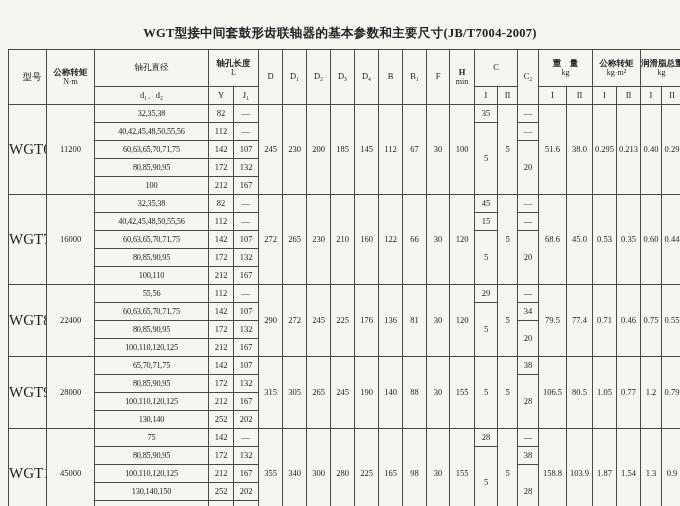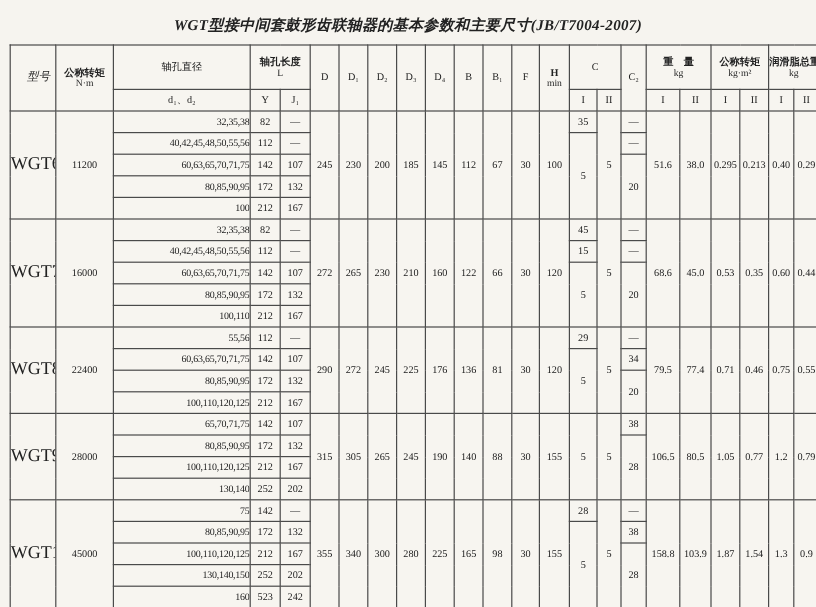--- a/index.html
+++ b/index.html
@@ -4,39 +4,39 @@
 <style>
   html,body { margin:0; padding:0; }
   body {
     width:680px; height:506px; overflow:hidden;
     background:#f6f4ef; color:#222;
     font-family:"Liberation Serif","DejaVu Serif",serif;
   }
   .page { padding:5px 8px 0 8px; }
   .title {
     text-align:center; font-weight:bold; font-size:12.5px;
-    letter-spacing:0.3px; margin:8px 0 7px 0; white-space:nowrap;font-style:italic;
+    letter-spacing:0.3px; margin:20px 0 7px 0; white-space:nowrap;
   }
   table.spec {
     border-collapse:collapse; table-layout:fixed; width:664px;
     border:1.5px solid #3a3a3a; background:#f7f5f0;
   }
   .spec th, .spec td {
     border:1px solid #4a4a4a; text-align:center; vertical-align:middle;
     padding:0; font-size:8.5px; font-weight:normal; line-height:1.15;
     overflow:hidden; white-space:nowrap;
   }
   thead tr.h1 { height:37px; }
   thead tr.h2 { height:18px; }
   tbody tr { height:18px; }
   .stack2 .l1 { display:block;font-weight:bold; }
   .stack2 .l2 { display:block; font-size:8px; }
-  th.model-h span { display:inline-block; width:1.05em; word-break:break-all; line-height:1.5; font-size:9.5px;font-style:italic; }
+  th.model-h span { display:inline-block; width:1.05em; word-break:break-all; line-height:1.5; font-size:9.5px; }
   th { font-size:9px; }
-  td.dcol { text-align:right; padding-left:0; font-size:8.3px; letter-spacing:-0.2px; }
+  td.dcol { text-align:center; padding-left:0; font-size:8.3px; letter-spacing:-0.2px; }
   td.model-cell { font-size:15px; }
 </style>
 </head>
 <body>
 
 <div class="page">
   <div class="title">WGT型接中间套鼓形齿联轴器的基本参数和主要尺寸(JB/T7004-2007)</div>
 
   <table class="spec">
     <colgroup>

